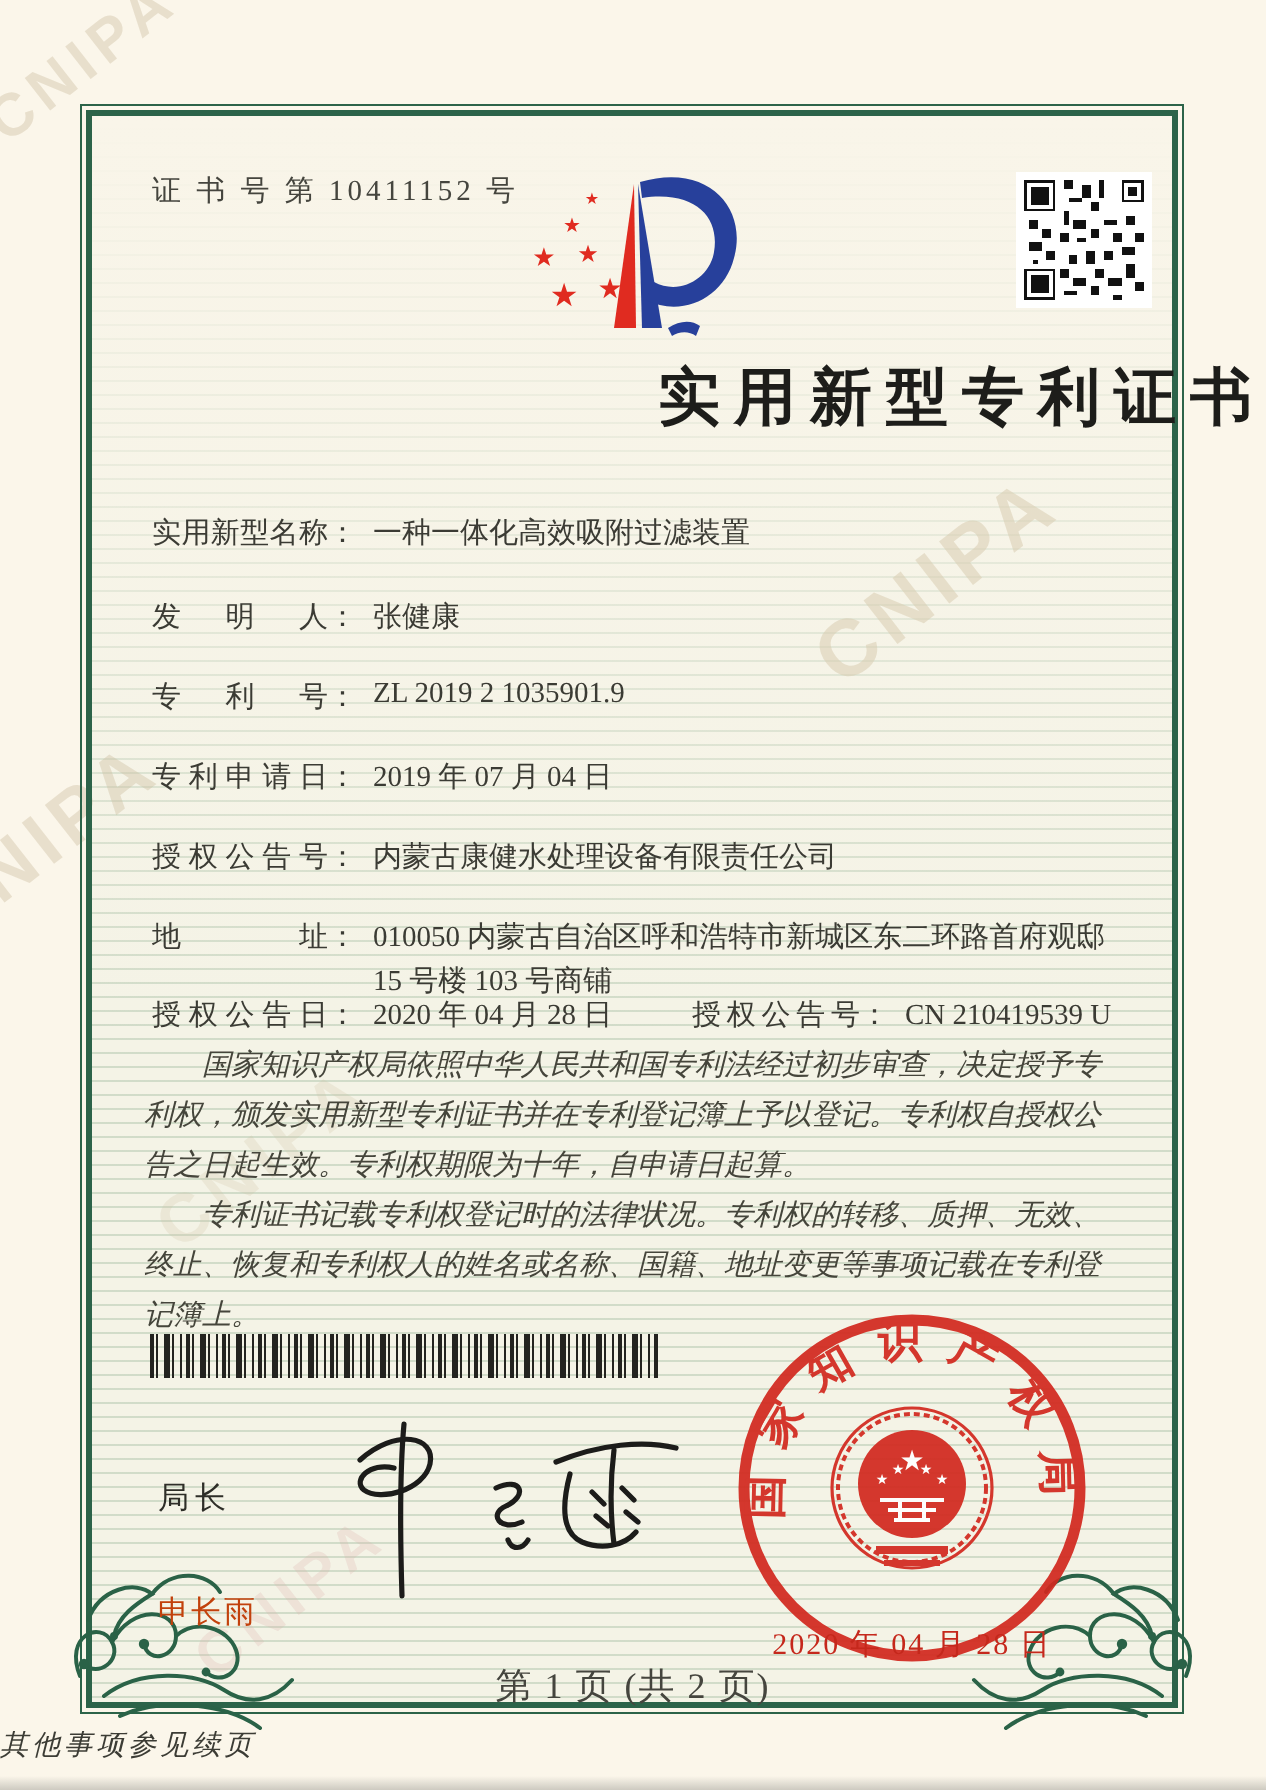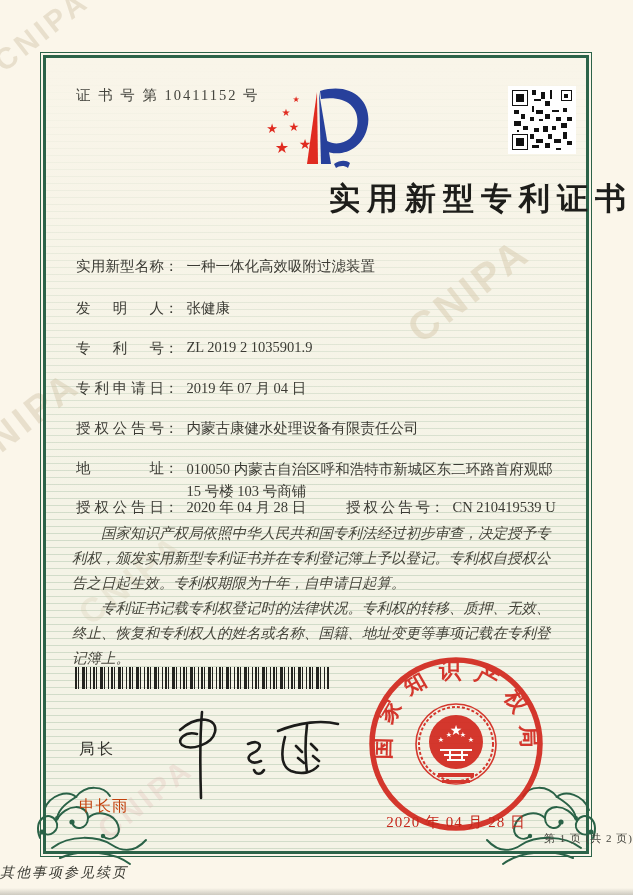--- a/index.html
+++ b/index.html
@@ -64,22 +64,22 @@
          #23231f 15px 16px,transparent 16px 18px);}
 
   .signer-title{position:absolute;left:79px;top:739px;font-size:15.5px;color:#2e2e28;letter-spacing:3px;}
   .signer-name{position:absolute;left:79px;top:796px;font-size:15.5px;color:#c2410c;letter-spacing:1px;}
   .sig{position:absolute;left:150px;top:700px;width:200px;height:112px;}
 
   .seal{position:absolute;left:366px;top:654px;width:180px;height:180px;z-index:5;}
   .seal-date{position:absolute;left:366px;top:813px;width:180px;text-align:center;z-index:6;
        font-size:15px;color:#c5281c;letter-spacing:1px;}
 
-  .page-info{position:absolute;left:0;top:831px;width:100%;text-align:right;
-       font-size:11px;letter-spacing:1px;color:#45453e;}
+  .page-info{position:absolute;left:0;top:831px;width:100%;text-align:center;
+       font-size:18px;letter-spacing:1px;color:#45453e;}
   .cont-note{position:absolute;left:0;top:864px;width:100%;text-align:left;
        font-size:14px;font-style:italic;color:#3c3c35;letter-spacing:2px;}
 
   .flourish{position:absolute;z-index:3;width:120px;height:96px;pointer-events:none;}
   .fl-left{left:30px;top:776px;}
   .fl-right{left:483px;top:776px;transform:scaleX(-1);}
 </style>
 </head>
 <body>
 

